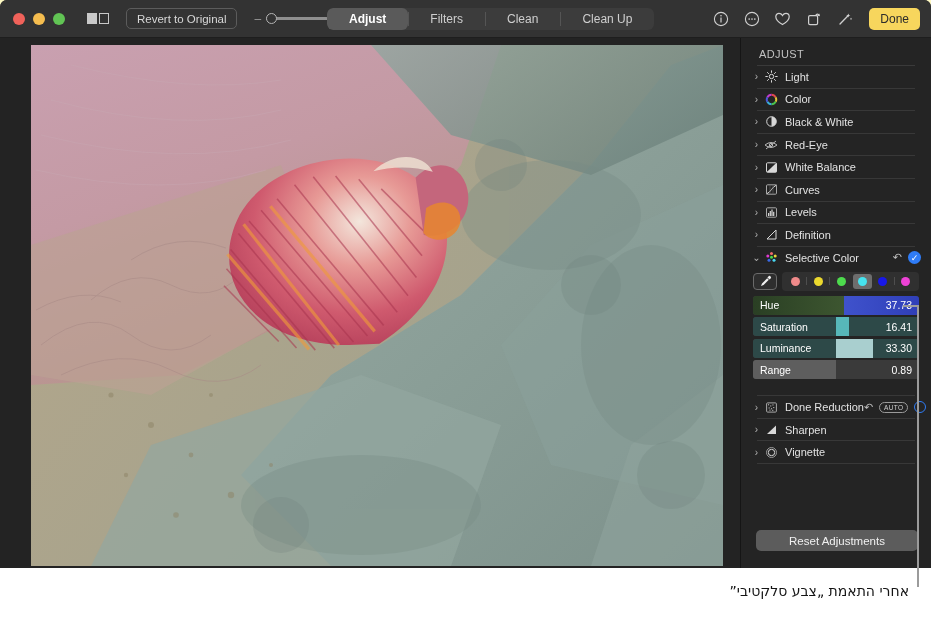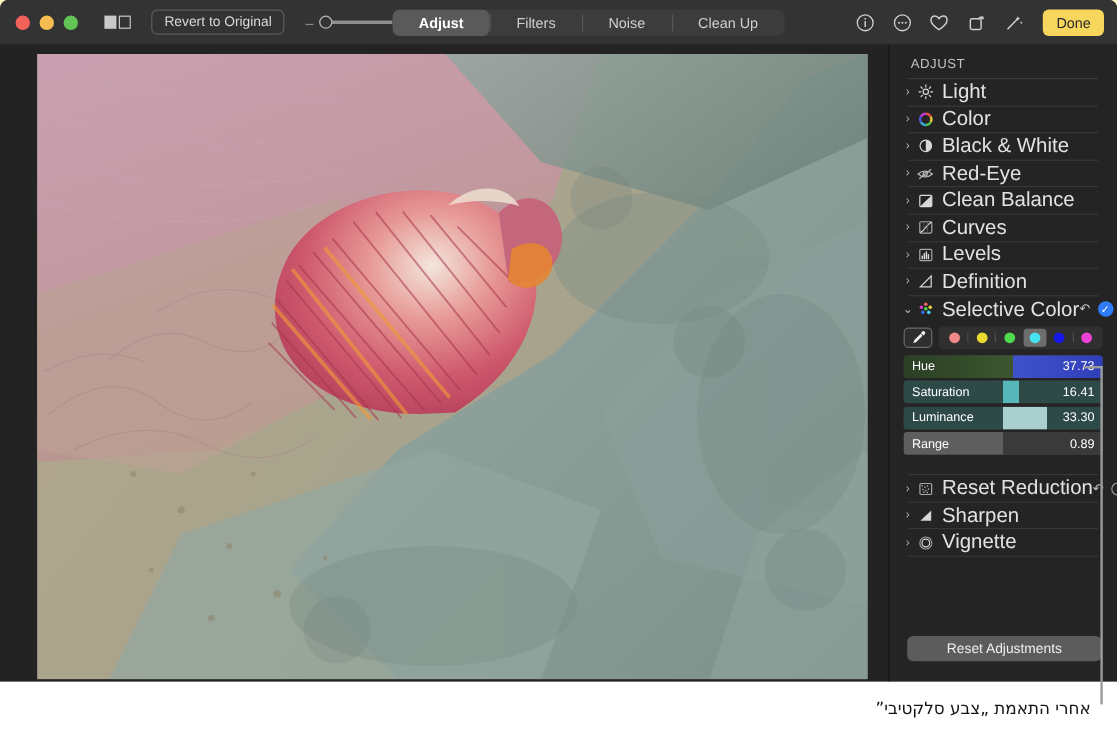--- a/index.html
+++ b/index.html
@@ -132,21 +132,21 @@
   .chev {
     width: 11px; font-size: 10px; color: #b0b0b0;
     display: flex; align-items: center; justify-content: center;
     flex: 0 0 11px;
   }
   .ico {
     width: 14px; height: 14px; margin-left: 2px; margin-right: 7px;
     display: flex; align-items: center; justify-content: center;
     flex: 0 0 14px;
   }
-  .adj-label { font-size: 17px; color: #e2e2e2; white-space: nowrap; }
+  .adj-label { font-size: 11px; color: #e2e2e2; white-space: nowrap; }
   .row-div { height: 1px; background: #383838; margin: 0 16px; }
 
   .sel-head { height: 22px; }
   .sel-head-right { margin-left: auto; display: flex; align-items: center; gap: 6px; }
   .undo-gl { color: #c0c0c0; font-size: 11px; }
   .check-on {
     width: 13px; height: 13px; border-radius: 50%;
     background: #2f7cf6; color: #fff; font-size: 9px;
     display: flex; align-items: center; justify-content: center;
   }
@@ -272,21 +272,21 @@
       </div>
 
       <div class="segmented">
         <div class="seg active">
             <span>Adjust</span>
           </div>
         <div class="seg">
             <span>Filters</span>
           </div>
         <div class="seg">
-            <span>Noise</span>
+            <span>Clean</span>
           </div>
         <div class="seg">
             <span>Clean Up</span>
           </div>
       </div>
 
       <div class="right-tools">
         <div class="ricon">
           <svg width="16" height="16" viewBox="0 0 16 16">
               <circle cx="8" cy="8" r="6.6" fill="none" stroke="#d0d0d0" stroke-width="1.1"></circle>
@@ -493,21 +493,21 @@
       <div class="row-div"></div>
 
       <div class="adj-row">
         <span class="chev">›</span>
         <span class="ico">
           <svg width="13" height="13" viewBox="0 0 13 13">
               <rect x="1.5" y="1.8" width="10" height="9.4" rx="1" fill="none" stroke="#d8d8d8" stroke-width="1"></rect>
               <path d="M1.5 11.2 L11.5 1.8 L11.5 11.2 Z" fill="#d8d8d8"></path>
             </svg>
         </span>
-        <span class="adj-label">Clean Balance</span>
+        <span class="adj-label">White Balance</span>
       </div>
       <div class="row-div"></div>
 
       <div class="adj-row">
         <span class="chev">›</span>
         <span class="ico">
           <svg width="13" height="13" viewBox="0 0 13 13">
               <rect x="1.5" y="1.8" width="10" height="9.4" rx="1" fill="none" stroke="#a8a8a8" stroke-width="1"></rect>
               <path d="M1.5 11 Q5 9 6.5 6.5 Q8 4 11.5 2" fill="none" stroke="#d8d8d8" stroke-width="1"></path>
               <path d="M5 1.8 v9.4 M8 1.8 v9.4" stroke="#666" stroke-width="0.6"></path>
@@ -631,21 +631,21 @@
                 <rect x="5.2" y="4.4" width="1.1" height="1.1"></rect>
                 <rect x="7.4" y="3.4" width="1.1" height="1.1"></rect>
                 <rect x="3.6" y="6.4" width="1.1" height="1.1"></rect>
                 <rect x="6" y="7.2" width="1.1" height="1.1"></rect>
                 <rect x="8.2" y="6" width="1.1" height="1.1"></rect>
                 <rect x="4.4" y="8.6" width="1.1" height="1.1"></rect>
                 <rect x="7.2" y="8.8" width="1.1" height="1.1"></rect>
               </g>
             </svg>
         </span>
-        <span class="adj-label">Reset Reduction</span>
+        <span class="adj-label">Done Reduction</span>
         <span class="sel-head-right">
           <span class="undo-gl">↶</span>
           <span class="auto-pill">AUTO</span>
           <span class="circle-ol"></span>
         </span>
       </div>
       <div class="row-div"></div>
 
       <div class="adj-row">
         <span class="chev">›</span>

